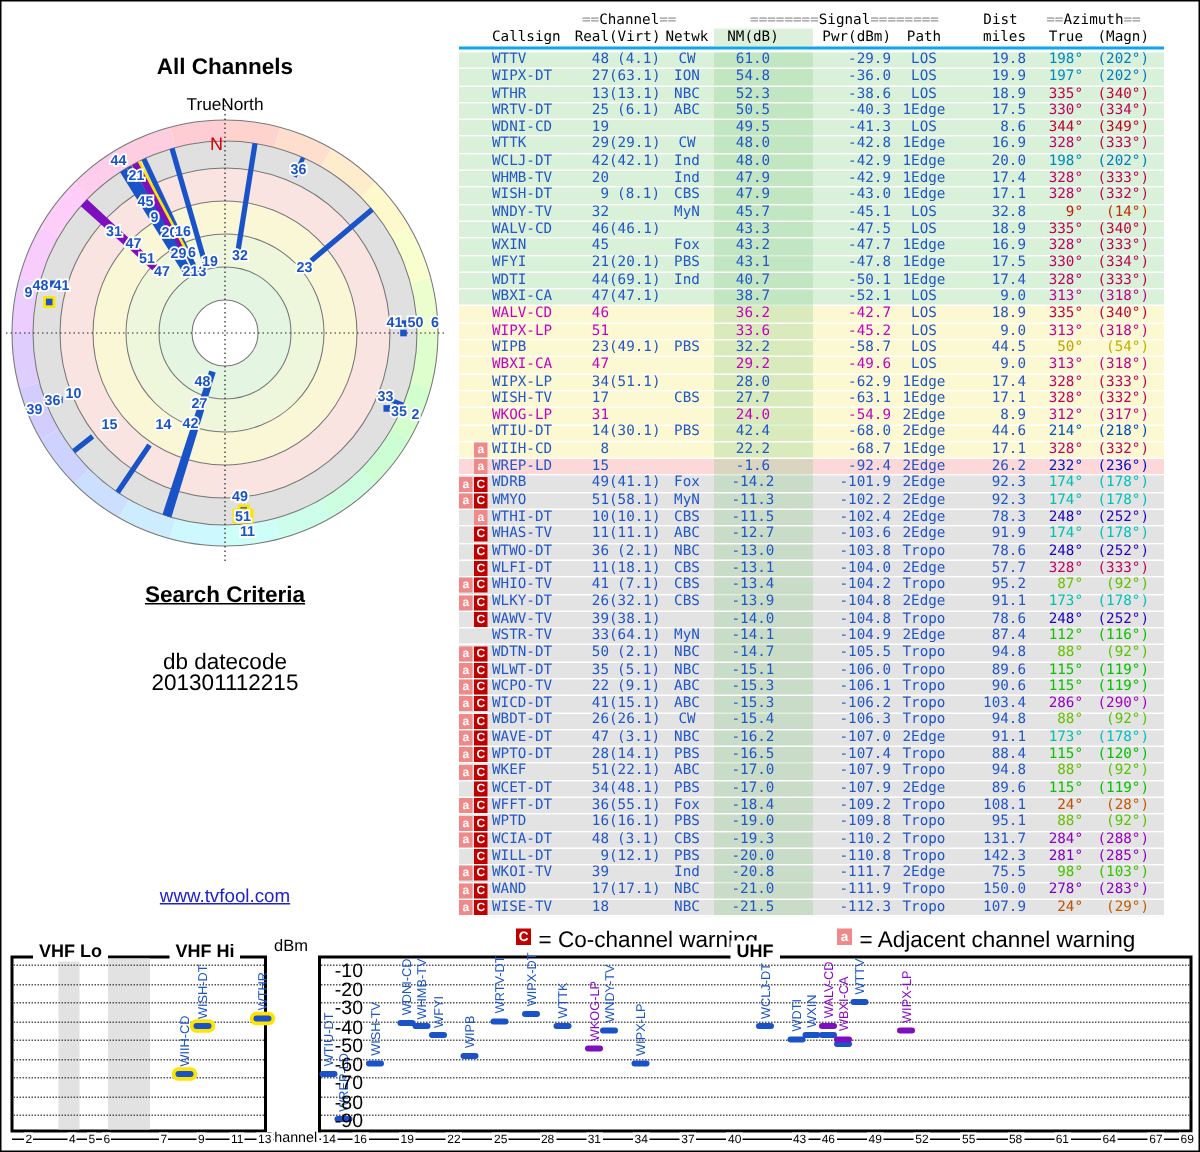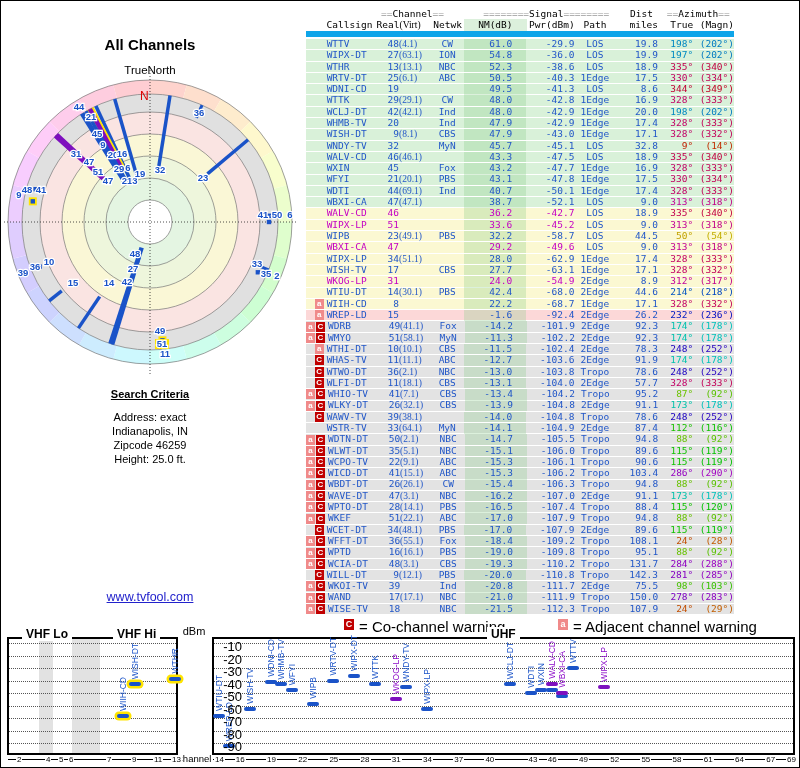--- a/index.html
+++ b/index.html
@@ -5,39 +5,39 @@
   html,body{margin:0;padding:0;}
   body{width:800px;height:768px;position:relative;background:#fff;font-family:"Liberation Sans",sans-serif;overflow:hidden;}
   #frame{position:absolute;left:0;top:0;width:798px;height:766px;border:1px solid #000;}
   
   #polar-title{position:absolute;left:0;top:36px;width:300px;text-align:center;font-size:15px;font-weight:bold;color:#000;}
   #truenorth{position:absolute;left:0;top:64px;width:300px;text-align:center;font-size:11.5px;color:#000;}
   #polar{position:absolute;left:0;top:30px;}
   .plbl{font:bold 9.5px "Liberation Sans",sans-serif;fill:#1a53c8;stroke:#fff;stroke-width:2.4px;paint-order:stroke;}
   .nlbl{font:12px "Liberation Sans",sans-serif;fill:#dd0000;}
   
-  #criteria{position:absolute;left:0;top:388px;width:300px;text-align:center;font-size:11px;color:#000;}
+  #criteria{position:absolute;left:0;top:388px;width:300px;text-align:center;font-size:15px;color:#000;}
   #criteria .ct{font-weight:bold;text-decoration:underline;margin-bottom:10px;}
   #criteria .cl{line-height:14px;}
   #criteria .gap{height:20px;}
   #site-link{position:absolute;left:0;top:590px;width:300px;text-align:center;font-size:12.5px;}
   #site-link a{color:#2222cc;}
   
-  #sigtable{position:absolute;left:306px;top:8px;width:428px;font-family:"DejaVu Sans Mono","Liberation Mono",monospace;font-size:9.5px;color:#000;}
+  #sigtable{position:absolute;left:306px;top:8px;width:470px;font-family:"DejaVu Sans Mono","Liberation Mono",monospace;font-size:9.5px;color:#000;}
   .hrow,.trow{display:flex;align-items:center;}
   .hrow{height:11px;line-height:11px;}
-  .hrow2{height:12px;line-height:12px;border-bottom:6px solid #0ea5e9;}
+  .hrow2{height:12px;line-height:12px;border-bottom:2px solid #0ea5e9;}
   #table-rows{margin-top:2px;}
   .trow{height:11.3px;line-height:10.5px;border-bottom:1px solid #fff;box-sizing:border-box;}
   .c-warn{width:20px;display:flex;gap:1px;justify-content:flex-end;padding-right:1px;box-sizing:border-box;}
   .c-callsign{width:56px;text-align:left;padding-left:2px;box-sizing:border-box;}
   .c-real{width:24px;text-align:right;}
-  .c-virt{width:34px;font-family:Liberation Serif, serif;}
+  .c-virt{width:34px;text-align:right;}
   .c-netwk{width:36px;text-align:center;}
-  .c-nm{width:66px;text-align:right;padding-right:14px;box-sizing:border-box;}
+  .c-nm{width:66px;text-align:center;padding-right:14px;box-sizing:border-box;}
   .c-pwr{width:52px;text-align:right;}
   .c-path{width:44px;text-align:center;}
   .c-miles{width:46px;text-align:right;}
   .c-true{width:38px;text-align:right;}
   .c-magn{width:44px;text-align:right;}
   .tint{background:rgba(140,205,140,0.30);}
   .bg-g{background:#d9f1d9;}.bg-y{background:#fbf8d2;}.bg-p{background:#fcd8d8;}.bg-e{background:#e3e3e3;}
   .blu{color:#2257c8;}.mag{color:#c400c4;}
   .eq{color:#999;}
   .gh{text-align:center;}
@@ -176,27 +176,25 @@
     <text x="35" y="240" text-anchor="middle" class="plbl">36</text>
     <text x="23" y="246" text-anchor="middle" class="plbl">39</text>
     <text x="19" y="168" text-anchor="middle" class="plbl">9</text>
     <text x="27" y="163" text-anchor="middle" class="plbl">48</text>
     <text x="41" y="163" text-anchor="middle" class="plbl">41</text>
     <text x="140" y="70" class="nlbl">N</text>
   </svg>
 
 <div id="criteria">
   <div class="ct">Search Criteria</div>
-  <div id="criteria-lines">
-      <div class="cl">Address: exact</div>
-      <div class="cl">Indianapolis, IN</div>
-      <div class="cl">Zipcode 46259</div>
-      <div class="cl">Height: 25.0 ft.</div>
+  <div class="gap"></div>
+  <div id="criteria-lines2">
+      <div class="cl">db datecode</div>
+      <div class="cl">201301112215</div>
     </div>
-  <div class="gap"></div>
 </div>
 <div id="site-link"><a href="#">www.tvfool.com</a></div>
 
 <div id="sigtable">
   <div class="hrow">
     <span style="width:82px"></span>
     <span class="gh" style="width:58px"><span class="eq">==</span><span>Channel</span><span class="eq">==</span></span>
     <span style="width:36px"></span>
     <span class="gh" style="width:162px"><span class="eq">========</span><span>Signal</span><span class="eq">========</span></span>
     <span class="gh" style="width:46px">Dist</span>

